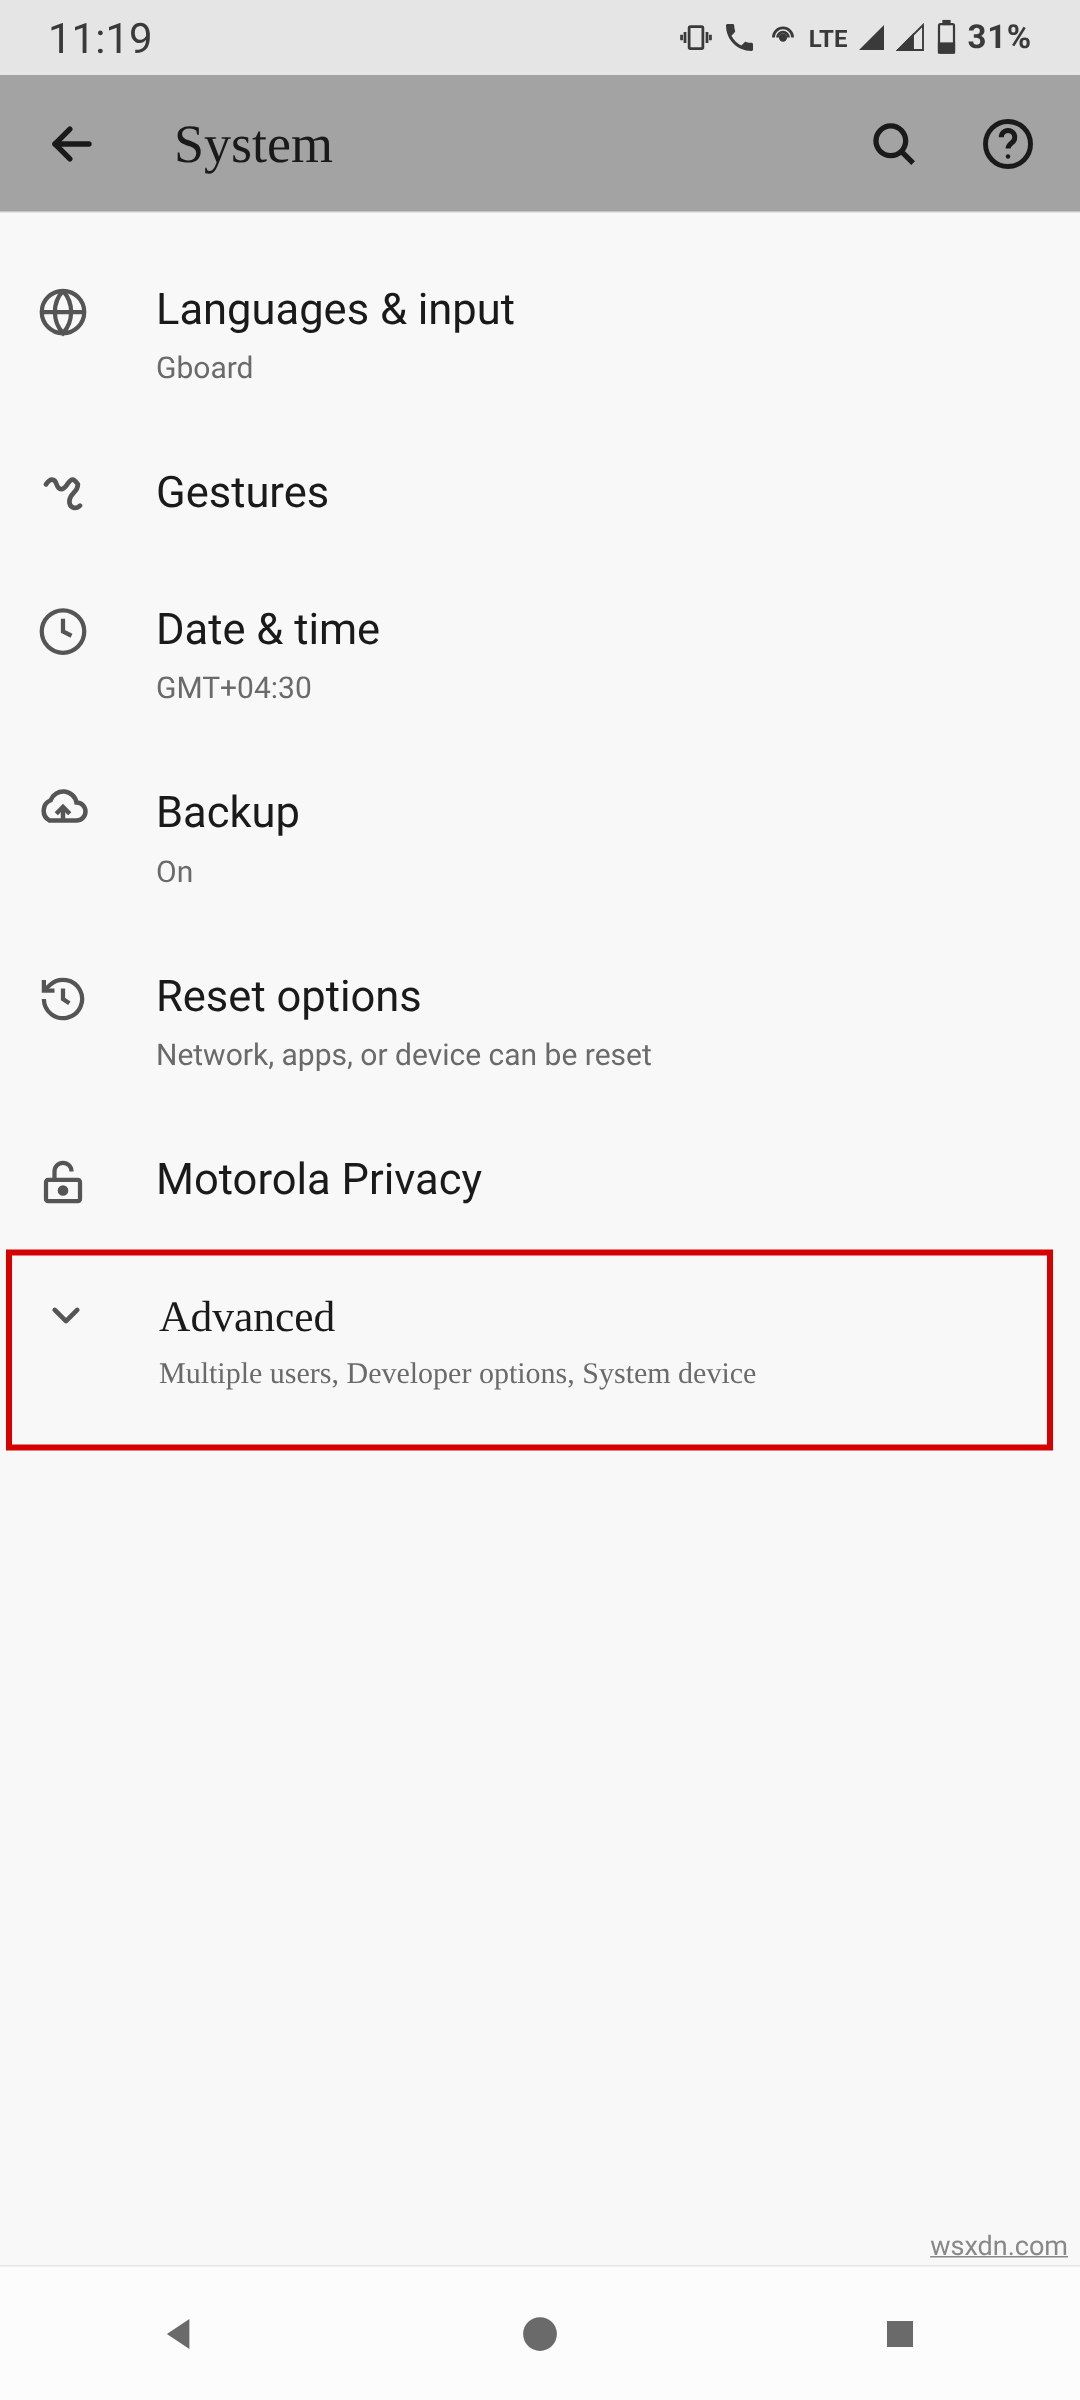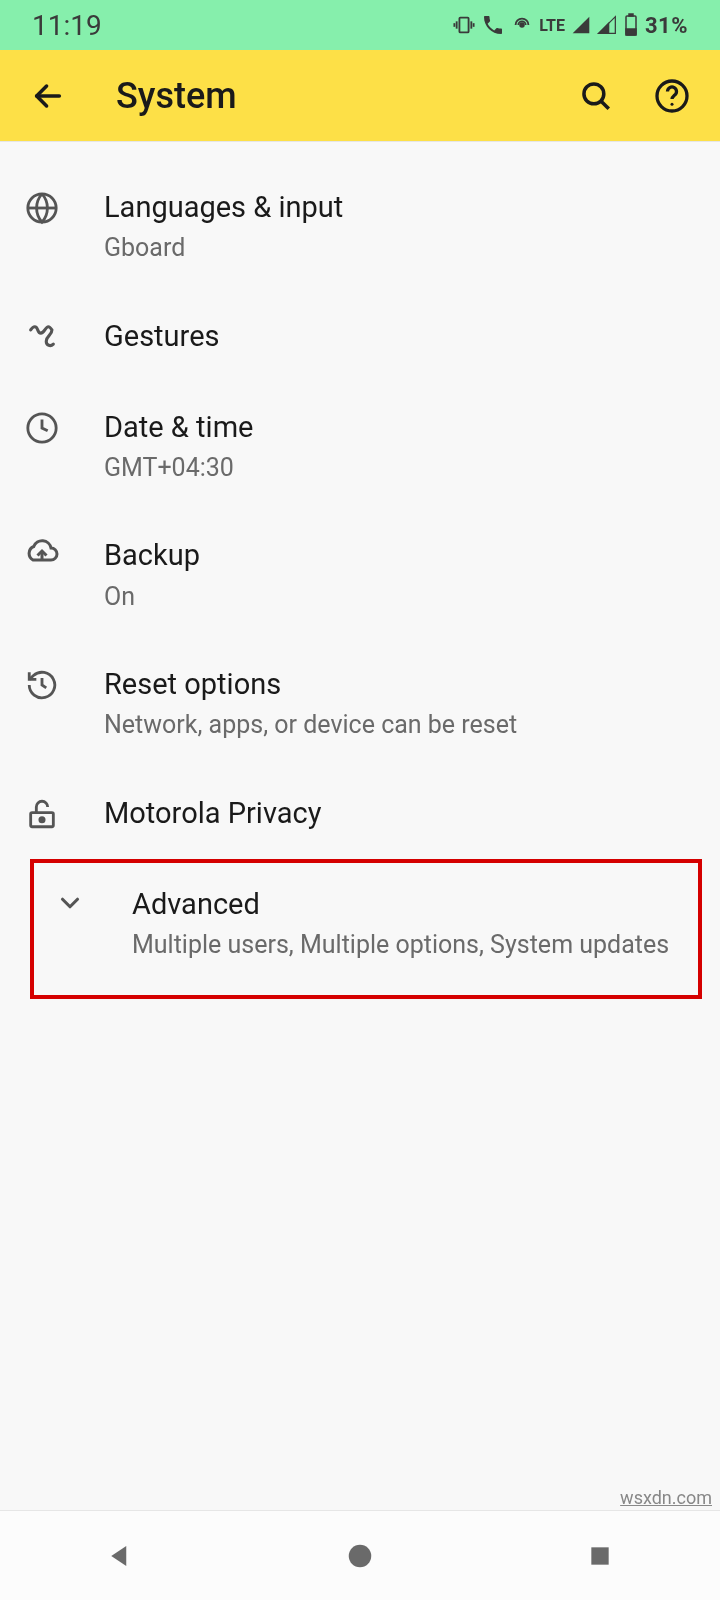--- a/index.html
+++ b/index.html
@@ -6,64 +6,66 @@
     body {
       width: 720px;
       height: 1600px;
       background: #f8f8f8;
       font-family: Roboto, -apple-system, sans-serif;
       position: relative;
       overflow: hidden;
     }
     .status-bar {
       height: 50px;
-      background: #86efac;
+      background: #e5e5e5;
       display: flex;
       justify-content: space-between;
       align-items: center;
       padding: 0 32px;
       color: #3a3a3a;
     }
     .status-time { font-size: 28px; font-weight: 400; }
     .status-icons { display: flex; align-items: center; gap: 6px; font-size: 22px; }
     .status-text { letter-spacing: 0.5px; font-weight: 700; font-size: 22px; }
     .app-bar {
       height: 92px;
-      background: #fde047;
+      background: #a3a3a3;
       display: flex;
       align-items: center;
       padding: 0 28px;
       border-bottom: 1px solid #e6e6e6;
+      font-family: Liberation Serif, serif;
     }
     .back-btn { width: 40px; height: 40px; display: flex; align-items: center; justify-content: center; }
     .app-title { font-size: 36px; font-weight: 500; color: #1a1a1a; margin-left: 48px; flex: 1; }
     .app-actions { display: flex; gap: 36px; align-items: center; }
     .icon-btn { width: 40px; height: 40px; display: flex; align-items: center; justify-content: center; }
     .content { padding-top: 20px; }
     .list-item {
       display: flex;
       align-items: flex-start;
       padding: 26px 16px;
       min-height: 90px;
     }
     .list-item.highlighted {
       border: 4px solid #d50000;
-      margin: 0 18px 0 30px;
+      margin: 0 18px 0 4px;
       padding: 22px 10px 34px 10px;
+      font-family: Liberation Serif, serif;
     }
     .item-icon {
       width: 52px;
       display: flex;
       justify-content: center;
       padding-top: 3px;
       flex-shrink: 0;
     }
     .item-text { margin-left: 36px; flex: 1; }
     .item-title { font-size: 29px; color: #1a1a1a; line-height: 1.35; }
-    .item-subtitle { font-size: 25px; color: #6a6a6a; margin-top: 5px; line-height: 1.3; }
+    .item-subtitle { font-size: 20px; color: #6a6a6a; margin-top: 5px; line-height: 1.3; }
     .nav-bar {
       position: absolute;
       bottom: 0; left: 0; right: 0;
       height: 90px;
       background: #fcfcfc;
       border-top: 1px solid #e6e6e6;
       display: flex;
       justify-content: space-around;
       align-items: center;
     }
@@ -233,21 +235,21 @@
   </div>
 
   <div class="list-item highlighted">
     <div class="item-icon">
       <svg width="30" height="30" viewBox="0 0 24 24" fill="none" stroke="#555" stroke-width="2.5" stroke-linecap="round" stroke-linejoin="round">
           <polyline points="6 9 12 15 18 9"></polyline>
         </svg>
     </div>
     <div class="item-text">
       <div class="item-title">Advanced</div>
-      <div class="item-subtitle">Multiple users, Multiple options, System updates</div>
+      <div class="item-subtitle">Multiple users, Developer options, System device</div>
     </div>
   </div>
 
 </div>
 
 <div class="watermark">wsxdn.com</div>
 
 <div class="nav-bar">
   <div class="nav-btn">
     <svg width="30" height="30" viewBox="0 0 24 24" fill="#6a6a6a">

